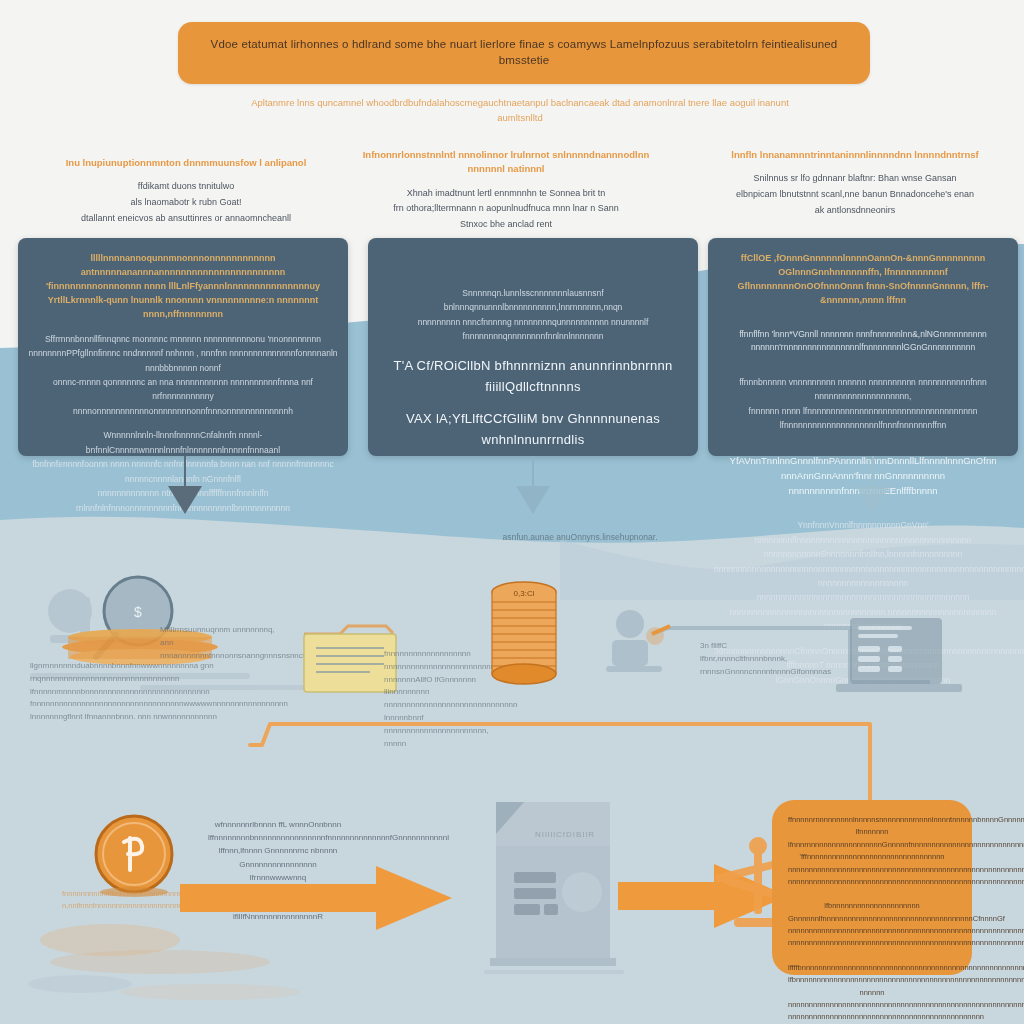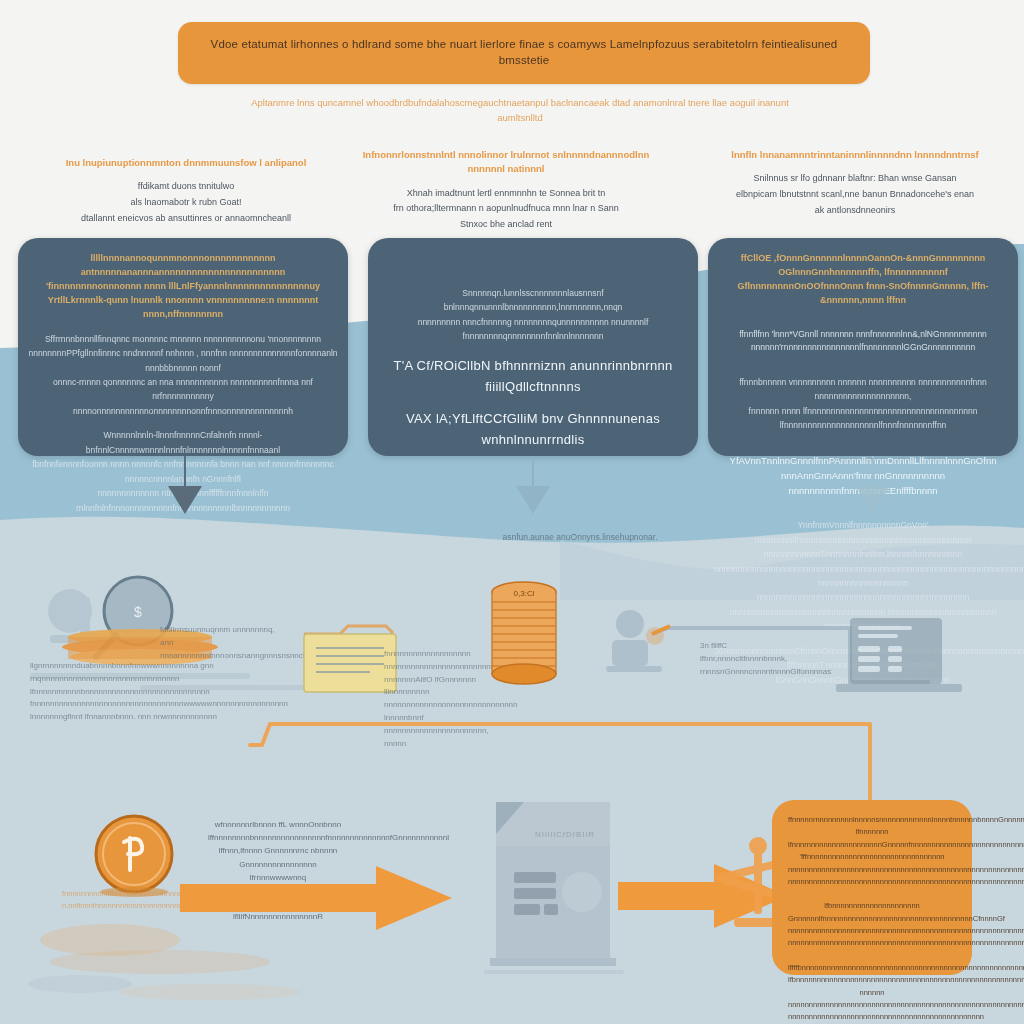--- a/index.html
+++ b/index.html
@@ -71,21 +71,21 @@
     line-height: 1.75;
   }
   #col-head-1 { left: 28px;  top: 148px; width: 316px; margin-top: 8px; }
   #col-head-2 { left: 346px; top: 148px; width: 320px; }
   #col-head-3 { left: 700px; top: 148px; width: 310px; }
 
   
   .dark-card {
     position: absolute;
     background: #4d6477;
-    border-radius: 20px;
+    border-radius: 8px;
     padding: 14px 6px;
     text-align: center;
     box-shadow: 0 2px 6px rgba(40,55,70,.22);
     filter: blur(.2px);
   }
   #card-1 { left: 18px;  top: 238px; width: 330px; height: 218px; }
   #card-2 { left: 368px; top: 238px; width: 330px; height: 218px; }
   #card-3 { left: 708px; top: 238px; width: 310px; height: 218px; }
 
   .dc-title {

